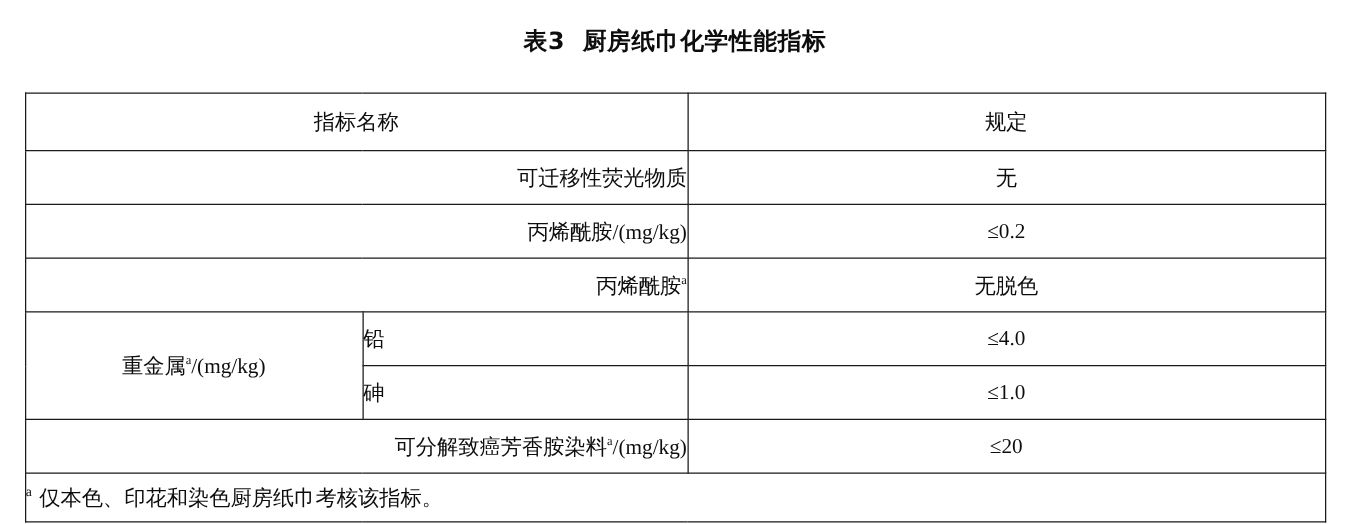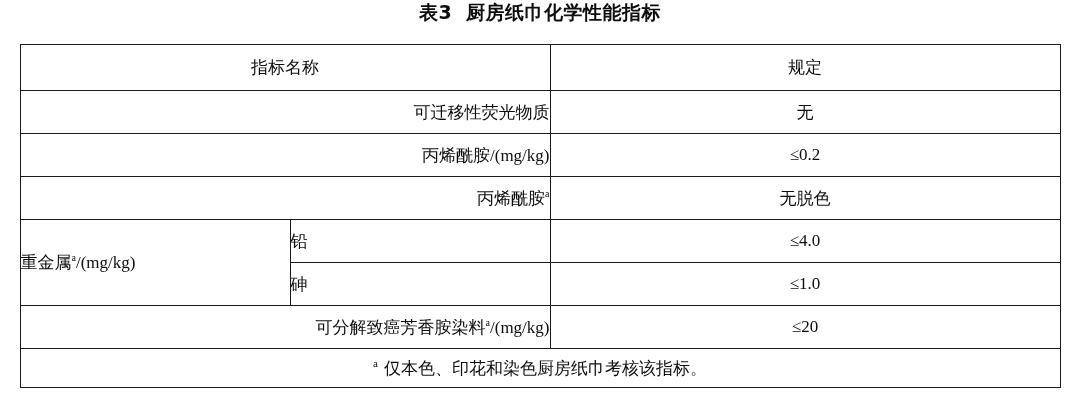--- a/index.html
+++ b/index.html
@@ -19,31 +19,32 @@
     height: 419px;
     position: relative;
     box-sizing: border-box;
   }
   .table-caption {
     text-align: center;
     font-family: "DejaVu Sans", "Liberation Sans", sans-serif;
     font-weight: bold;
     font-size: 19px;
     letter-spacing: 0.5px;
+    padding-top: 20px;
     padding-bottom: 18px;
     color: #0d0d0d;
   }
   .caption-gap {
     display: inline-block;
     width: 14px;
   }
   table.spec {
     border-collapse: collapse;
     width: 1040px;
-    margin: 0 auto;
+    margin: 10px auto;
     table-layout: fixed;
     background: #fff;
   }
   table.spec td, table.spec th {
     border: 1px solid #1a1a1a;
     font-weight: normal;
     font-size: 17px;
     color: #0d0d0d;
     padding: 0;
     vertical-align: middle;
@@ -61,26 +62,26 @@
   .sub-cell {
     text-align: left;
     padding-left: 14px;
     height: 40px;
   }
   .val-cell {
     text-align: center;
     height: 42px;
   }
   .merged-name {
-    text-align: left;
+    text-align: center;
     padding-left: 14px;
   }
   .footnote-row td {
     height: 38px;
-    text-align: center;
+    text-align: left;
     padding-left: 42px;
     font-size: 16px;
   }
   sup.fn {
     font-size: 10px;
     vertical-align: super;
     line-height: 0;
   }
   .fn-mark {
     font-size: 11px;

